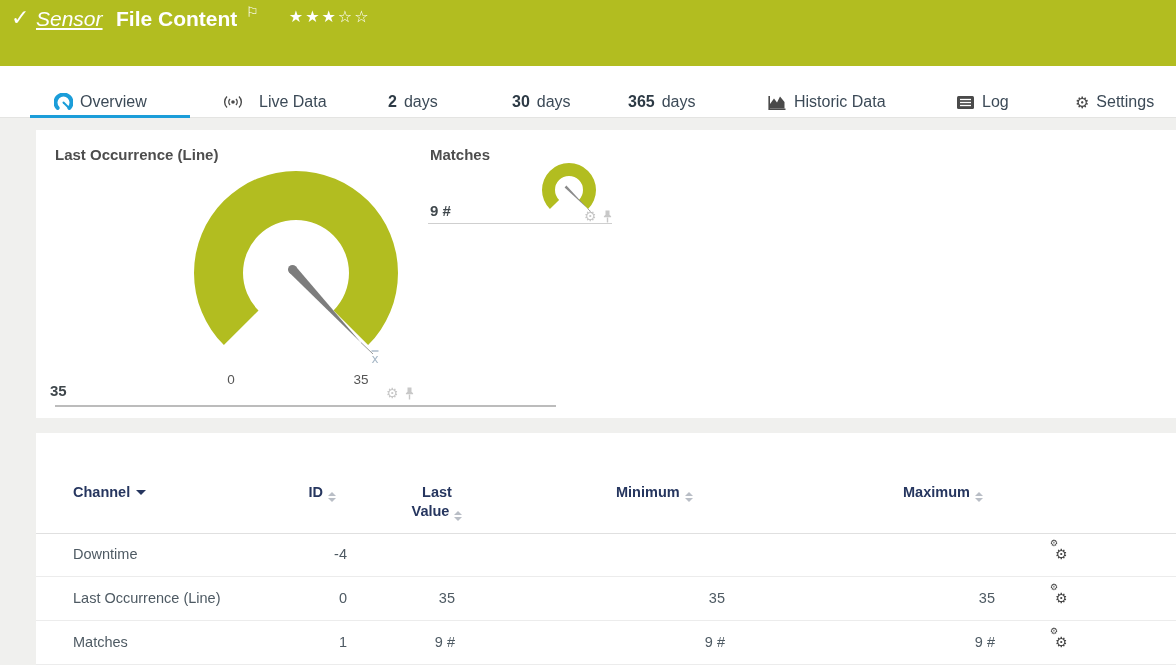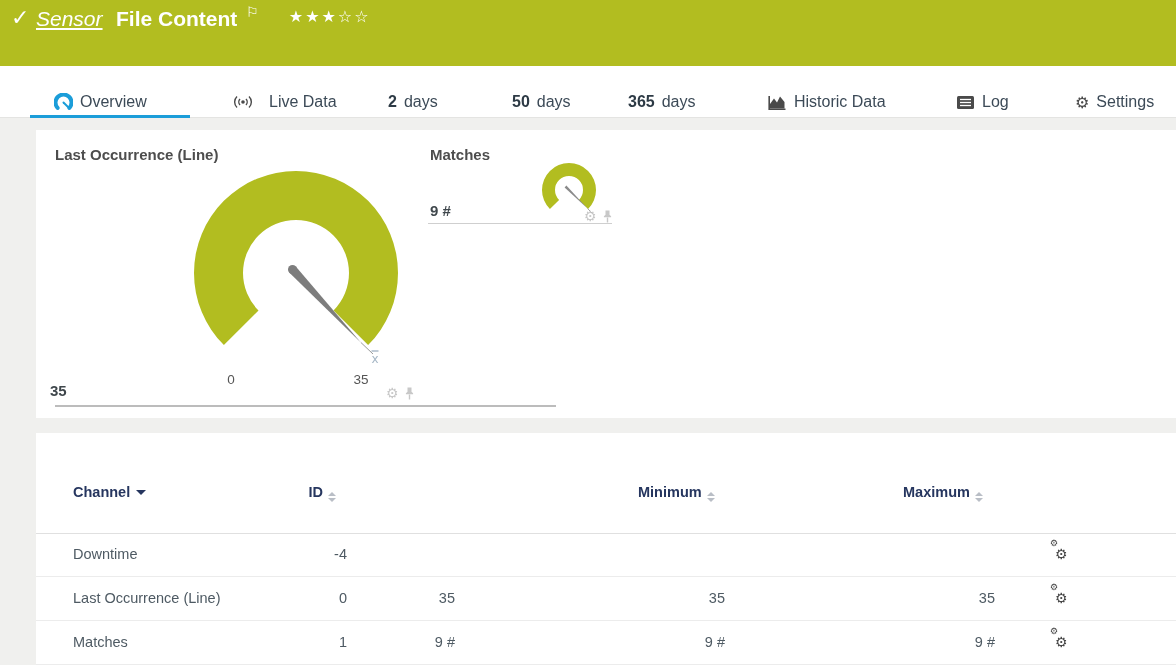--- a/index.html
+++ b/index.html
@@ -22,21 +22,21 @@
   .tb-sub{position:absolute;left:62px;top:36px;font-size:13.5px;}
 
   
   .tabsbar{position:absolute;left:0;top:66px;width:1176px;height:52px;background:#ffffff;border-bottom:1px solid #e4e4e2;box-sizing:border-box;}
   .tab{position:absolute;top:24px;height:24px;display:inline-flex;align-items:center;gap:7px;
        font-size:16px;color:#3c4a57;cursor:pointer;white-space:nowrap;}
   .tab .num{font-weight:bold;color:#2d3a45;}
   .tab .ticon{display:inline-flex;align-items:center;}
   .tab-underline{position:absolute;left:30px;top:49px;width:160px;height:3px;background:#1b9dd9;}
   .t-overview{left:54px;}
-  .t-live{left:232px;gap:15px;}
+  .t-live{left:222px;gap:15px;}
   .t-2d{left:388px;}
   .t-30d{left:512px;}
   .t-365d{left:628px;justify-content:space-between;}
   .t-historic{left:768px;}
   .t-log{left:956px;}
   .t-settings{left:1075px;}
   .gearglyph{font-size:16px;color:#4a4a4a;}
 
   
   .card{position:absolute;left:36px;width:1140px;background:#fff;}
@@ -105,21 +105,21 @@
           <path d="M17 2.5 A7.6 7.6 0 0 1 17 13.5" fill="none" stroke="#4a4a4a" stroke-width="1.4"></path>
         </svg>
     </span>
     <span>Live Data</span>
   </div>
   <div class="tab t-2d">
     <span class="num">2</span>
     <span>days</span>
   </div>
   <div class="tab t-30d">
-    <span class="num">50</span>
+    <span class="num">30</span>
     <span>days</span>
   </div>
   <div class="tab t-365d">
     <span class="num">365</span>
     <span>days</span>
   </div>
   <div class="tab t-historic">
     <span class="ticon">
       <svg width="19" height="17" viewBox="0 0 19 17">
           <path d="M2 14.5 L2 10 L6 4.5 L9 8.5 L12 2.5 L16.5 8 L16.5 14.5 Z" fill="#4a4a4a"></path>
@@ -199,22 +199,29 @@
     <span>Channel</span><span class="caret-down"></span>
   </div>
 
   <div class="th" style="left:238px;top:51px;width:62px;text-align:right;">
     <span>ID</span><span class="sort">
         <i class="up"></i>
         <i class="dn"></i>
       </span>
   </div>
 
-
-  <div class="th" style="left:602px;top:51px;">
+  <div class="th th-lastvalue">
+    <div>Last</div>
+    <div><span>Value</span><span class="sort">
+          <i class="up"></i>
+          <i class="dn"></i>
+        </span></div>
+  </div>
+
+  <div class="th" style="left:580px;top:51px;">
     <span>Minimum</span><span class="sort">
         <i class="up"></i>
         <i class="dn"></i>
       </span>
   </div>
 
   <div class="th" style="left:867px;top:51px;">
     <span>Maximum</span><span class="sort">
         <i class="up"></i>
         <i class="dn"></i>

